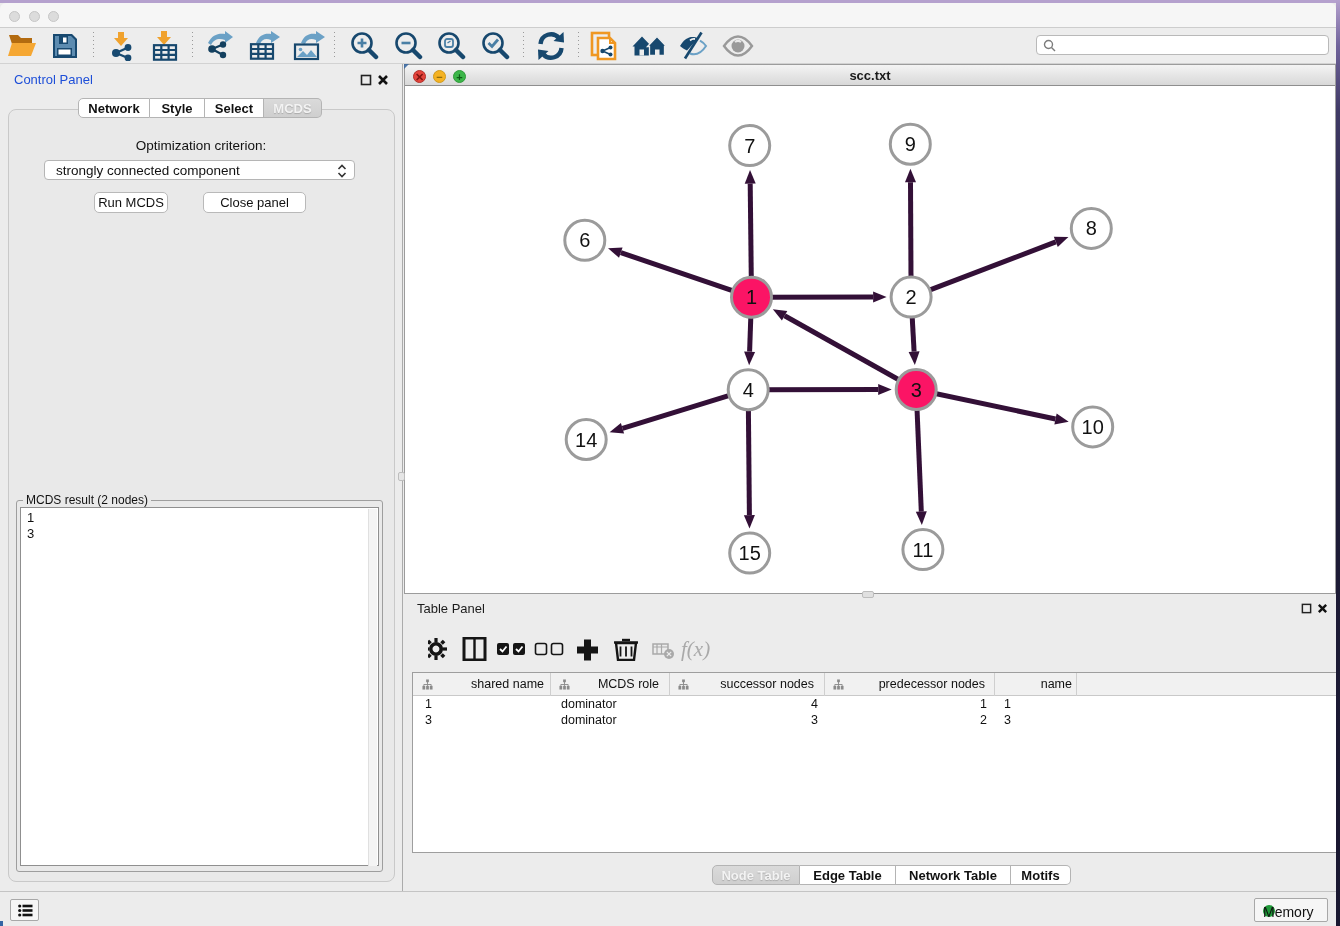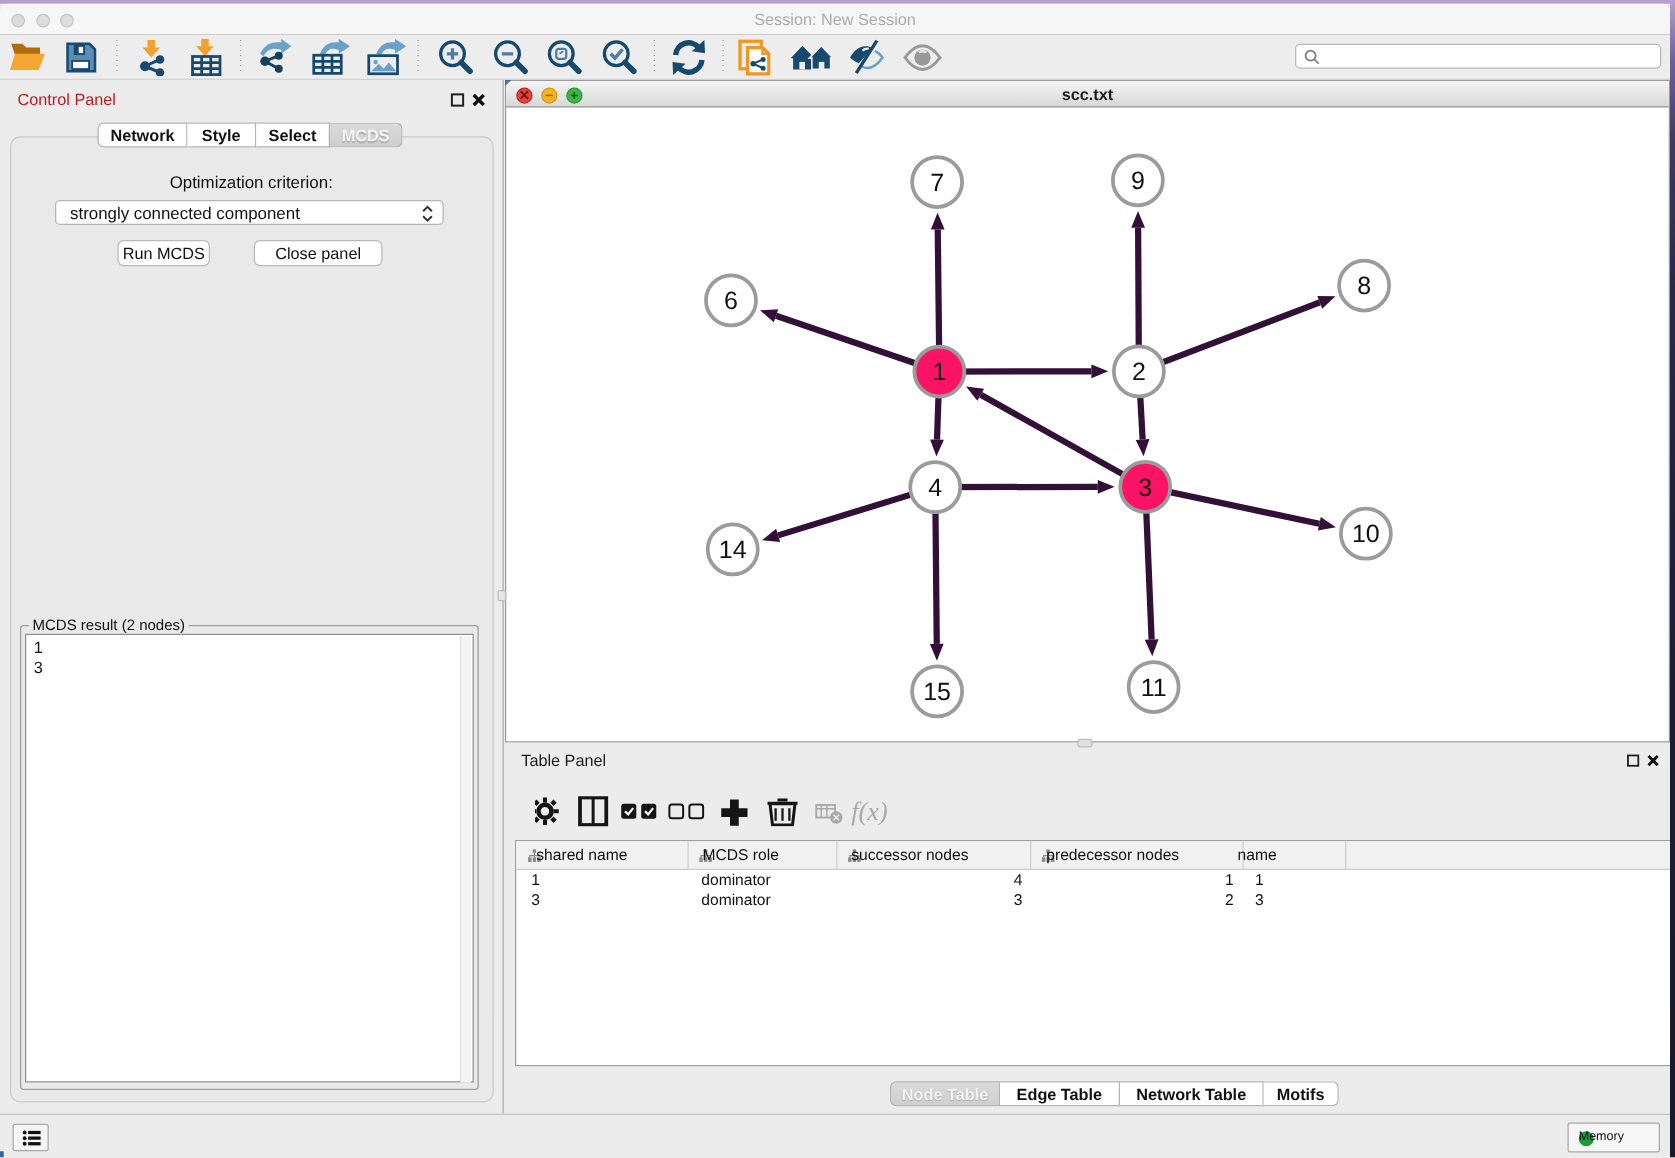--- a/index.html
+++ b/index.html
@@ -11,21 +11,21 @@
 #titlebar{left:0;top:3px;width:1336px;height:25px;background:#f6f6f6;border-bottom:1px solid #cdcdcd;border-radius:6px 6px 0 0}
 .tl{position:absolute;top:8px;width:11px;height:11px;border-radius:50%;background:#dcdcdc;border:1px solid #c6c6c6}
 #apptitle{position:absolute;top:5px;left:0;width:100%;text-align:center;font-size:13px;color:#ababab}
 
 #toolbar{left:0;top:28px;width:1336px;height:36px;background:#ededed;border-bottom:1px solid #d2d2d2}
 .sep{position:absolute;top:4px;height:28px;width:1px;background:repeating-linear-gradient(#9a9a9a 0 1px,transparent 1px 4px)}
 .ticon{position:absolute;top:3px}
 #searchbox{position:absolute;left:1036px;top:7px;width:293px;height:20px;background:#fff;border:1px solid #b9b9b9;border-radius:4px}
 
 #cpanel{left:0;top:64px;width:402px;height:827px}
-#cp-title{position:absolute;left:14px;top:8px;font-size:13px;color:#b91c1c}
+#cp-title{position:absolute;left:14px;top:8px;font-size:13px;color:#1d4ed8}
 #cp-content{position:absolute;left:8px;top:45px;width:387px;height:773px;background:#e9e9e9;border:1px solid #c9c9c9;border-radius:8px}
 
 .seg{position:absolute;display:flex;height:20px}
 .seg .tab{height:20px;line-height:19px;background:#fff;border:1px solid #b4b4b4;border-left:none;font-size:13px;font-weight:bold;color:#111;text-align:center;padding:0 0}
 .seg .tab:first-child{border-left:1px solid #b4b4b4;border-radius:5px 0 0 5px}
 .seg .tab:last-child{border-radius:0 5px 5px 0}
 .seg .sel{background:linear-gradient(#dadada,#cfcfcf);color:#f3f3f3;text-shadow:0 1px 1px #aaa}
 
 .btn{position:absolute;background:#fff;border:1px solid #b9b9b9;border-radius:5px;font-size:13px;color:#111;text-align:center}
 #fieldset{position:absolute;left:16px;top:436px;width:367px;height:372px;border:1px solid #9e9e9e;border-radius:3px}
@@ -36,35 +36,34 @@
 
 #netwin{left:404px;top:64px;width:932px;height:530px;background:#fff;border:1px solid #9c9c9c}
 #nw-title{position:absolute;left:0;top:0;width:100%;height:21px;background:linear-gradient(#f4f4f4,#d8d8d8);border-bottom:1px solid #8e8e8e}
 #nw-title .t{position:absolute;width:100%;text-align:center;top:3px;font-size:13px;font-weight:bold;color:#1a1a1a}
 .tlb{position:absolute;top:4.5px;width:13px;height:13px;border-radius:50%;font-size:11px;font-weight:bold;text-align:center;line-height:12.5px}
 
 #tpanel{left:404px;top:595px;width:932px;height:296px;background:#ececec}
 #tp-title{position:absolute;left:13px;top:6px;font-size:13px;color:#1c1c1c}
 #tbl{position:absolute;left:8px;top:77px;width:925px;height:181px;background:#fff;border:1px solid #9e9e9e}
 #tbl-head{position:absolute;left:0;top:0;width:100%;height:23px;background:#f1f1f1;border-bottom:1px solid #c9c9c9}
-.th{position:absolute;top:4px;font-size:12.5px;color:#111;text-align:left}
+.th{position:absolute;top:4px;font-size:12.5px;color:#111;text-align:right}
 .sorticon{position:absolute;top:6px;width:11px;height:11px}
 .colline{position:absolute;top:0;height:23px;width:1px;background:#cfcfcf}
 .td{position:absolute;font-size:12.5px;color:#111}
 
 #statusbar{left:0;top:891px;width:1336px;height:35px;background:#ececec;border-top:1px solid #c4c4c4}
 .winbtn{position:absolute;font-size:12px;color:#222}
 </style></head>
 <body>
 <div class="abs" id="edgetop"></div>
 <div class="abs" id="titlebar">
   <div class="tl" style="left:9px"></div>
     <div class="tl" style="left:29px"></div>
     <div class="tl" style="left:48px"></div>
-  <div id="apptitle">Session: New Session</div>
 </div>
 <div class="abs" id="toolbar">
   <svg class="ticon" style="left:6px" width="32" height="30" viewBox="0 0 32 30">
     <path d="M3 4 h9 l3 3 h11 v6 H6 z" fill="#b36b10"></path>
     <path d="M2 25 L6 12 h24 l-5 13 z" fill="#f5a733"></path>
   </svg>
   <svg class="ticon" style="left:51px" width="28" height="30" viewBox="0 0 28 30">
     <path d="M2 3 h19 l5 5 v19 H2 z" fill="#184970"></path>
     <path d="M4 5 h16 l4 4 v16 H4 z" fill="#5d8cb1"></path>
     <rect x="8" y="5" width="9" height="8" fill="#184970"></rect>
@@ -394,18 +393,18 @@
           <circle cx="1.7" cy="6.5" r="1.6"></circle>
           <circle cx="1.7" cy="11" r="1.6"></circle>
       <rect x="4.5" y="0.7" width="10" height="2.6"></rect>
           <rect x="4.5" y="5.2" width="10" height="2.6"></rect>
           <rect x="4.5" y="9.7" width="10" height="2.6"></rect>
         </g>
     </svg>
   </div>
   <div class="winbtn" style="left:1254px;top:6px;width:74px;height:24px;background:#f6f6f6;border:1px solid #a8a8a8;border-radius:2px">
     <div style="position:absolute;left:8px;top:5.5px;width:12px;height:12px;border-radius:50%;background:#1f9938"></div>
-    <div style="position:absolute;left:8px;top:5px;font-size:10px;color:#111">Memory</div>
+    <div style="position:absolute;left:8px;top:5px;font-size:14px;color:#111">Memory</div>
   </div>
 </div>
 <div class="abs" style="left:0;top:921px;width:3px;height:5px;background:#3465a4"></div>
 <div class="abs" style="left:398px;top:472px;width:7px;height:9px;background:#e6e6e6;border:1px solid #bdbdbd;border-radius:2px"></div>
 <div class="abs" id="edgeright"></div>
 
 </body></html>

